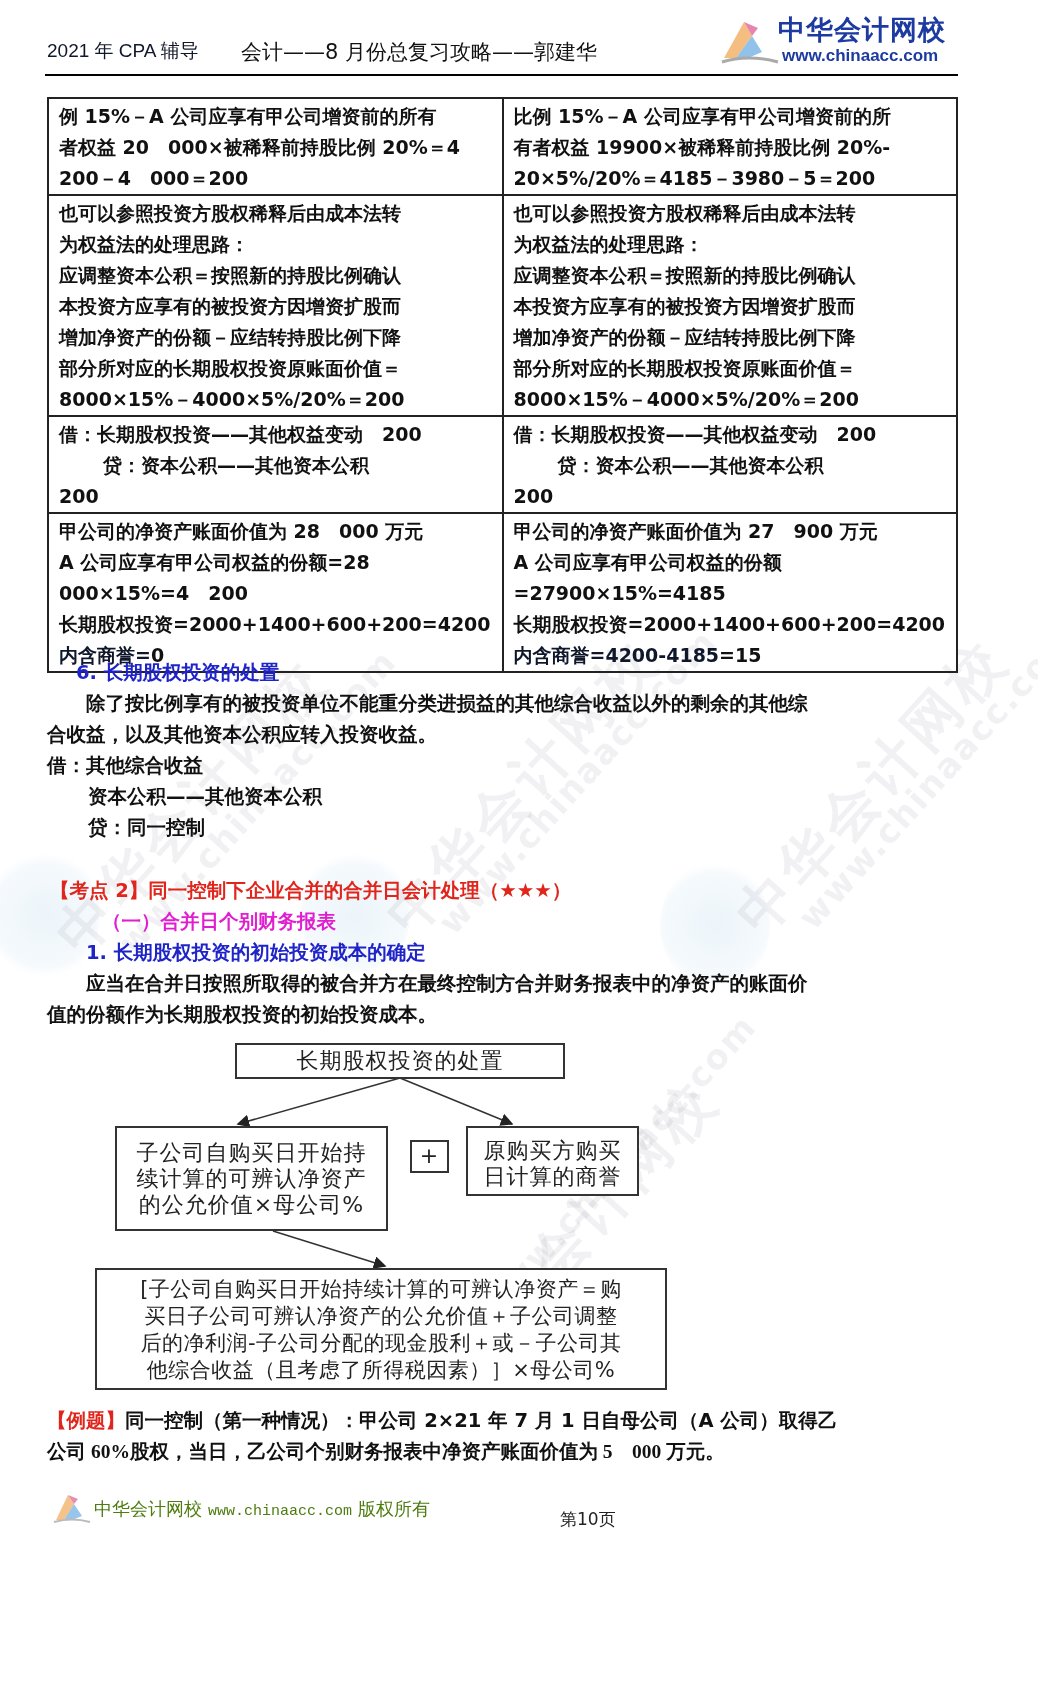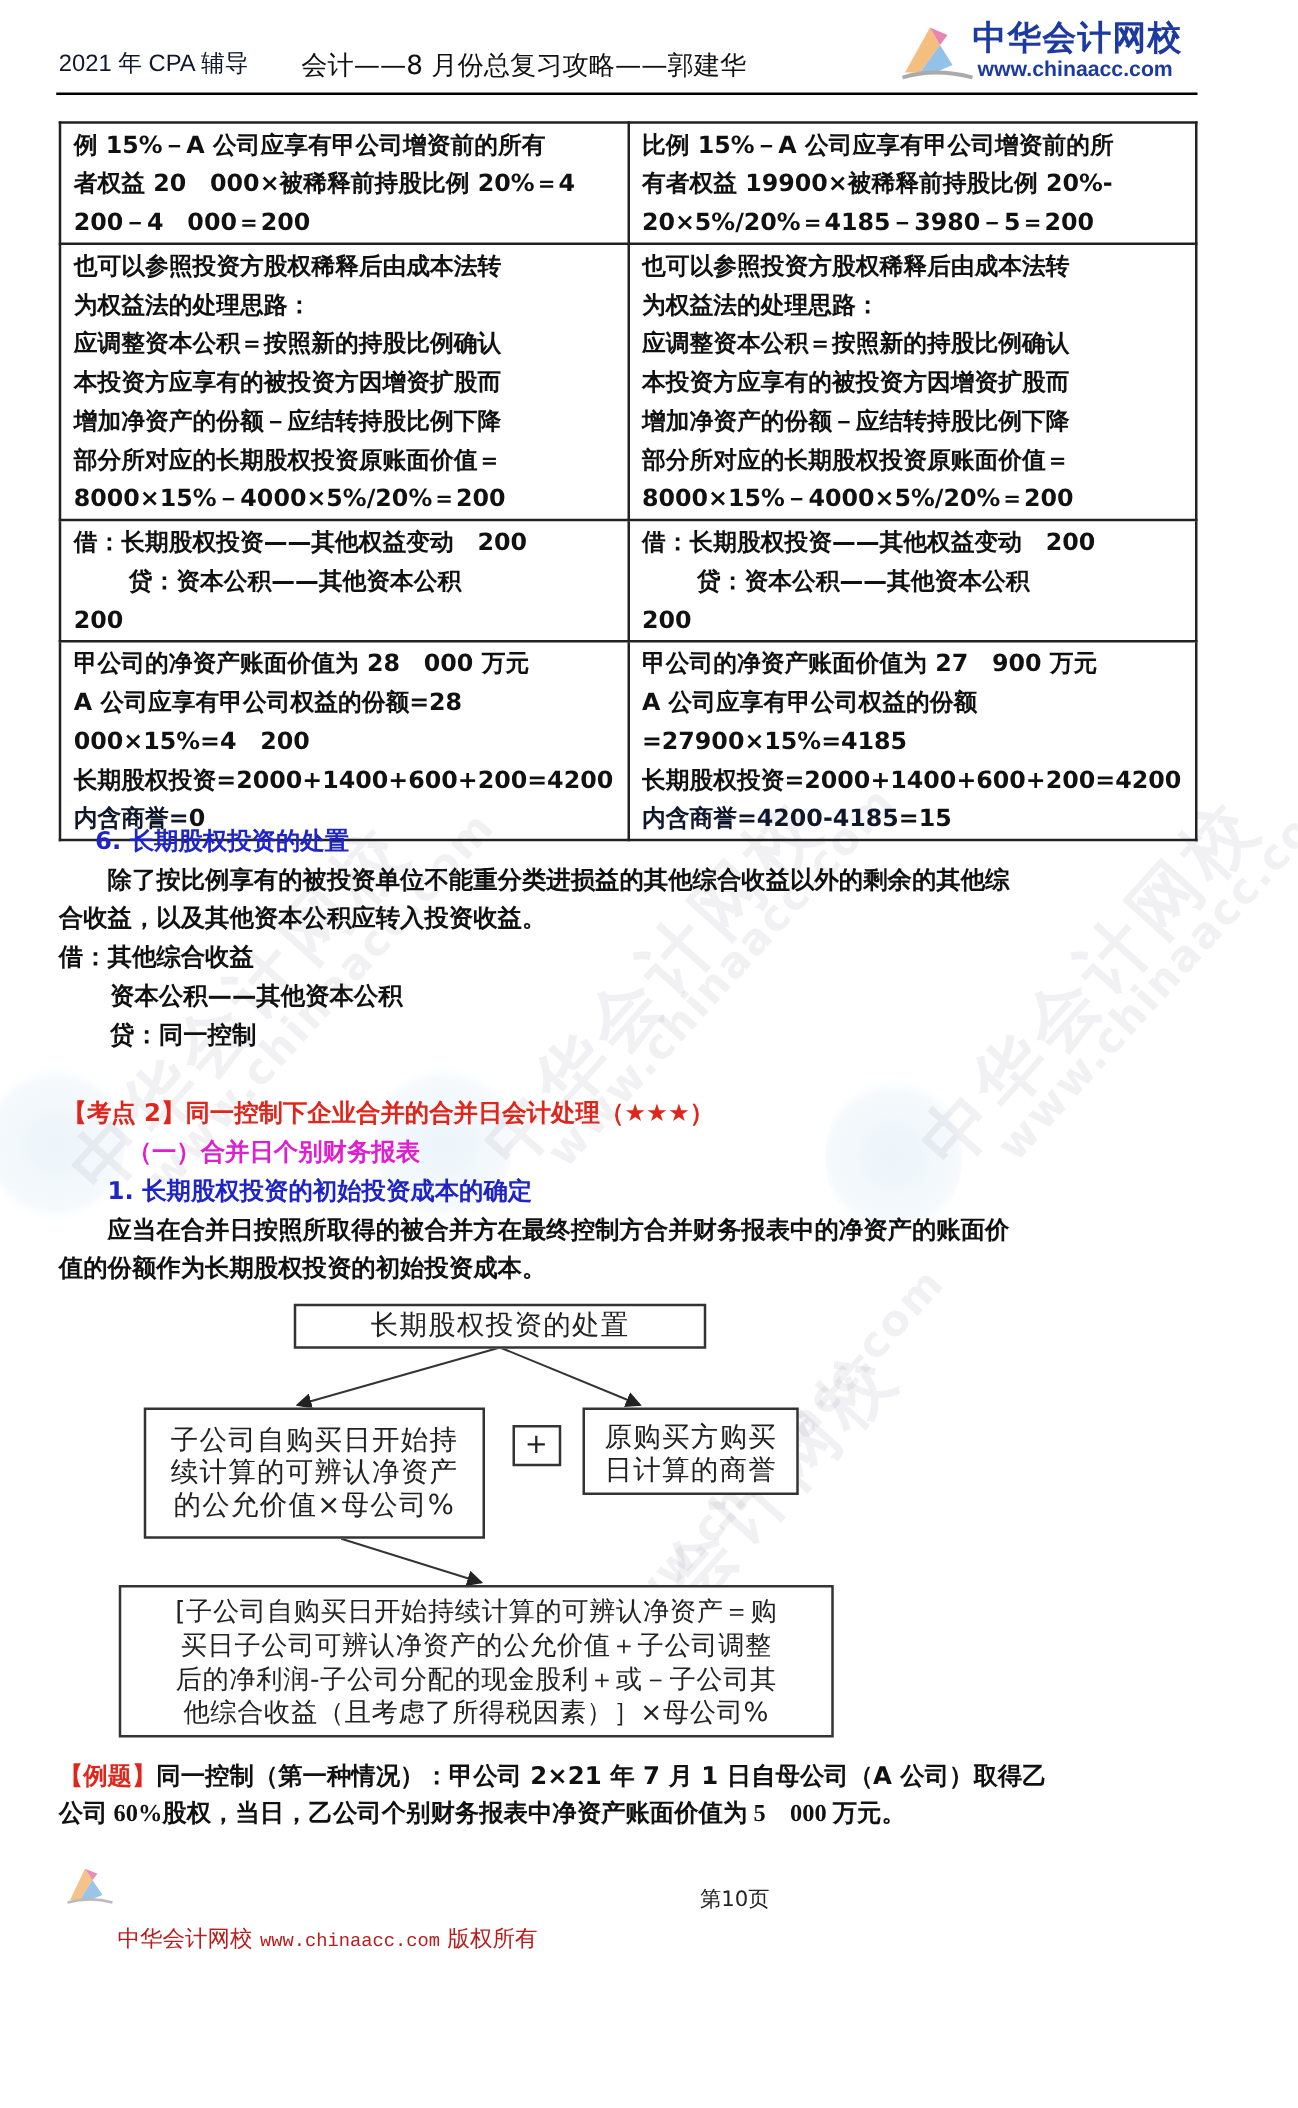--- a/index.html
+++ b/index.html
@@ -26,21 +26,21 @@
 
   .para { position: absolute; left: 47px; width: 911px; font-size: 19.5px; line-height: 31px; font-weight: bold; color: #111; }
   .h-blue { color: #1f24c8; }
   .h-red { color: #e0261c; }
   .h-mag { color: #e01ed0; margin-left: 20px; }
 
   .box { position: absolute; border: 2px solid #333; background: #fff; font-size: 22px; line-height: 26px; color: #222; text-align: center; font-weight: normal; letter-spacing: 1px; }
   svg.arrows { position: absolute; left: 0; top: 0; width: 1038px; height: 1686px; pointer-events: none; }
 
   .footer-logo { position: absolute; left: 52px; top: 1492px; width: 40px; height: 32px; }
-  .footer-text { position: absolute; left: 94px; top: 1497px; font-size: 18px; color: #b91c1c; margin-top: 42px; }
+  .footer-text { position: absolute; left: 94px; top: 1497px; font-size: 18px; color: #4d7c0f; }
   .footer-url { font-family: "Liberation Mono", monospace; font-size: 15px; margin: 0 6px; }
   .page-num { position: absolute; left: 560px; top: 1508px; font-size: 17px; color: #222; }
 </style>
 </head>
 <body>
 
 <div class="wm-disc" style="left:-10px; top:850px;"></div>
 <div class="wm-disc" style="left:300px; top:850px;"></div>
 <div class="wm-disc" style="left:660px; top:860px;"></div>
 <div class="watermark wm-cn" style="left:40px; top:920px;">中华会计网校</div>

